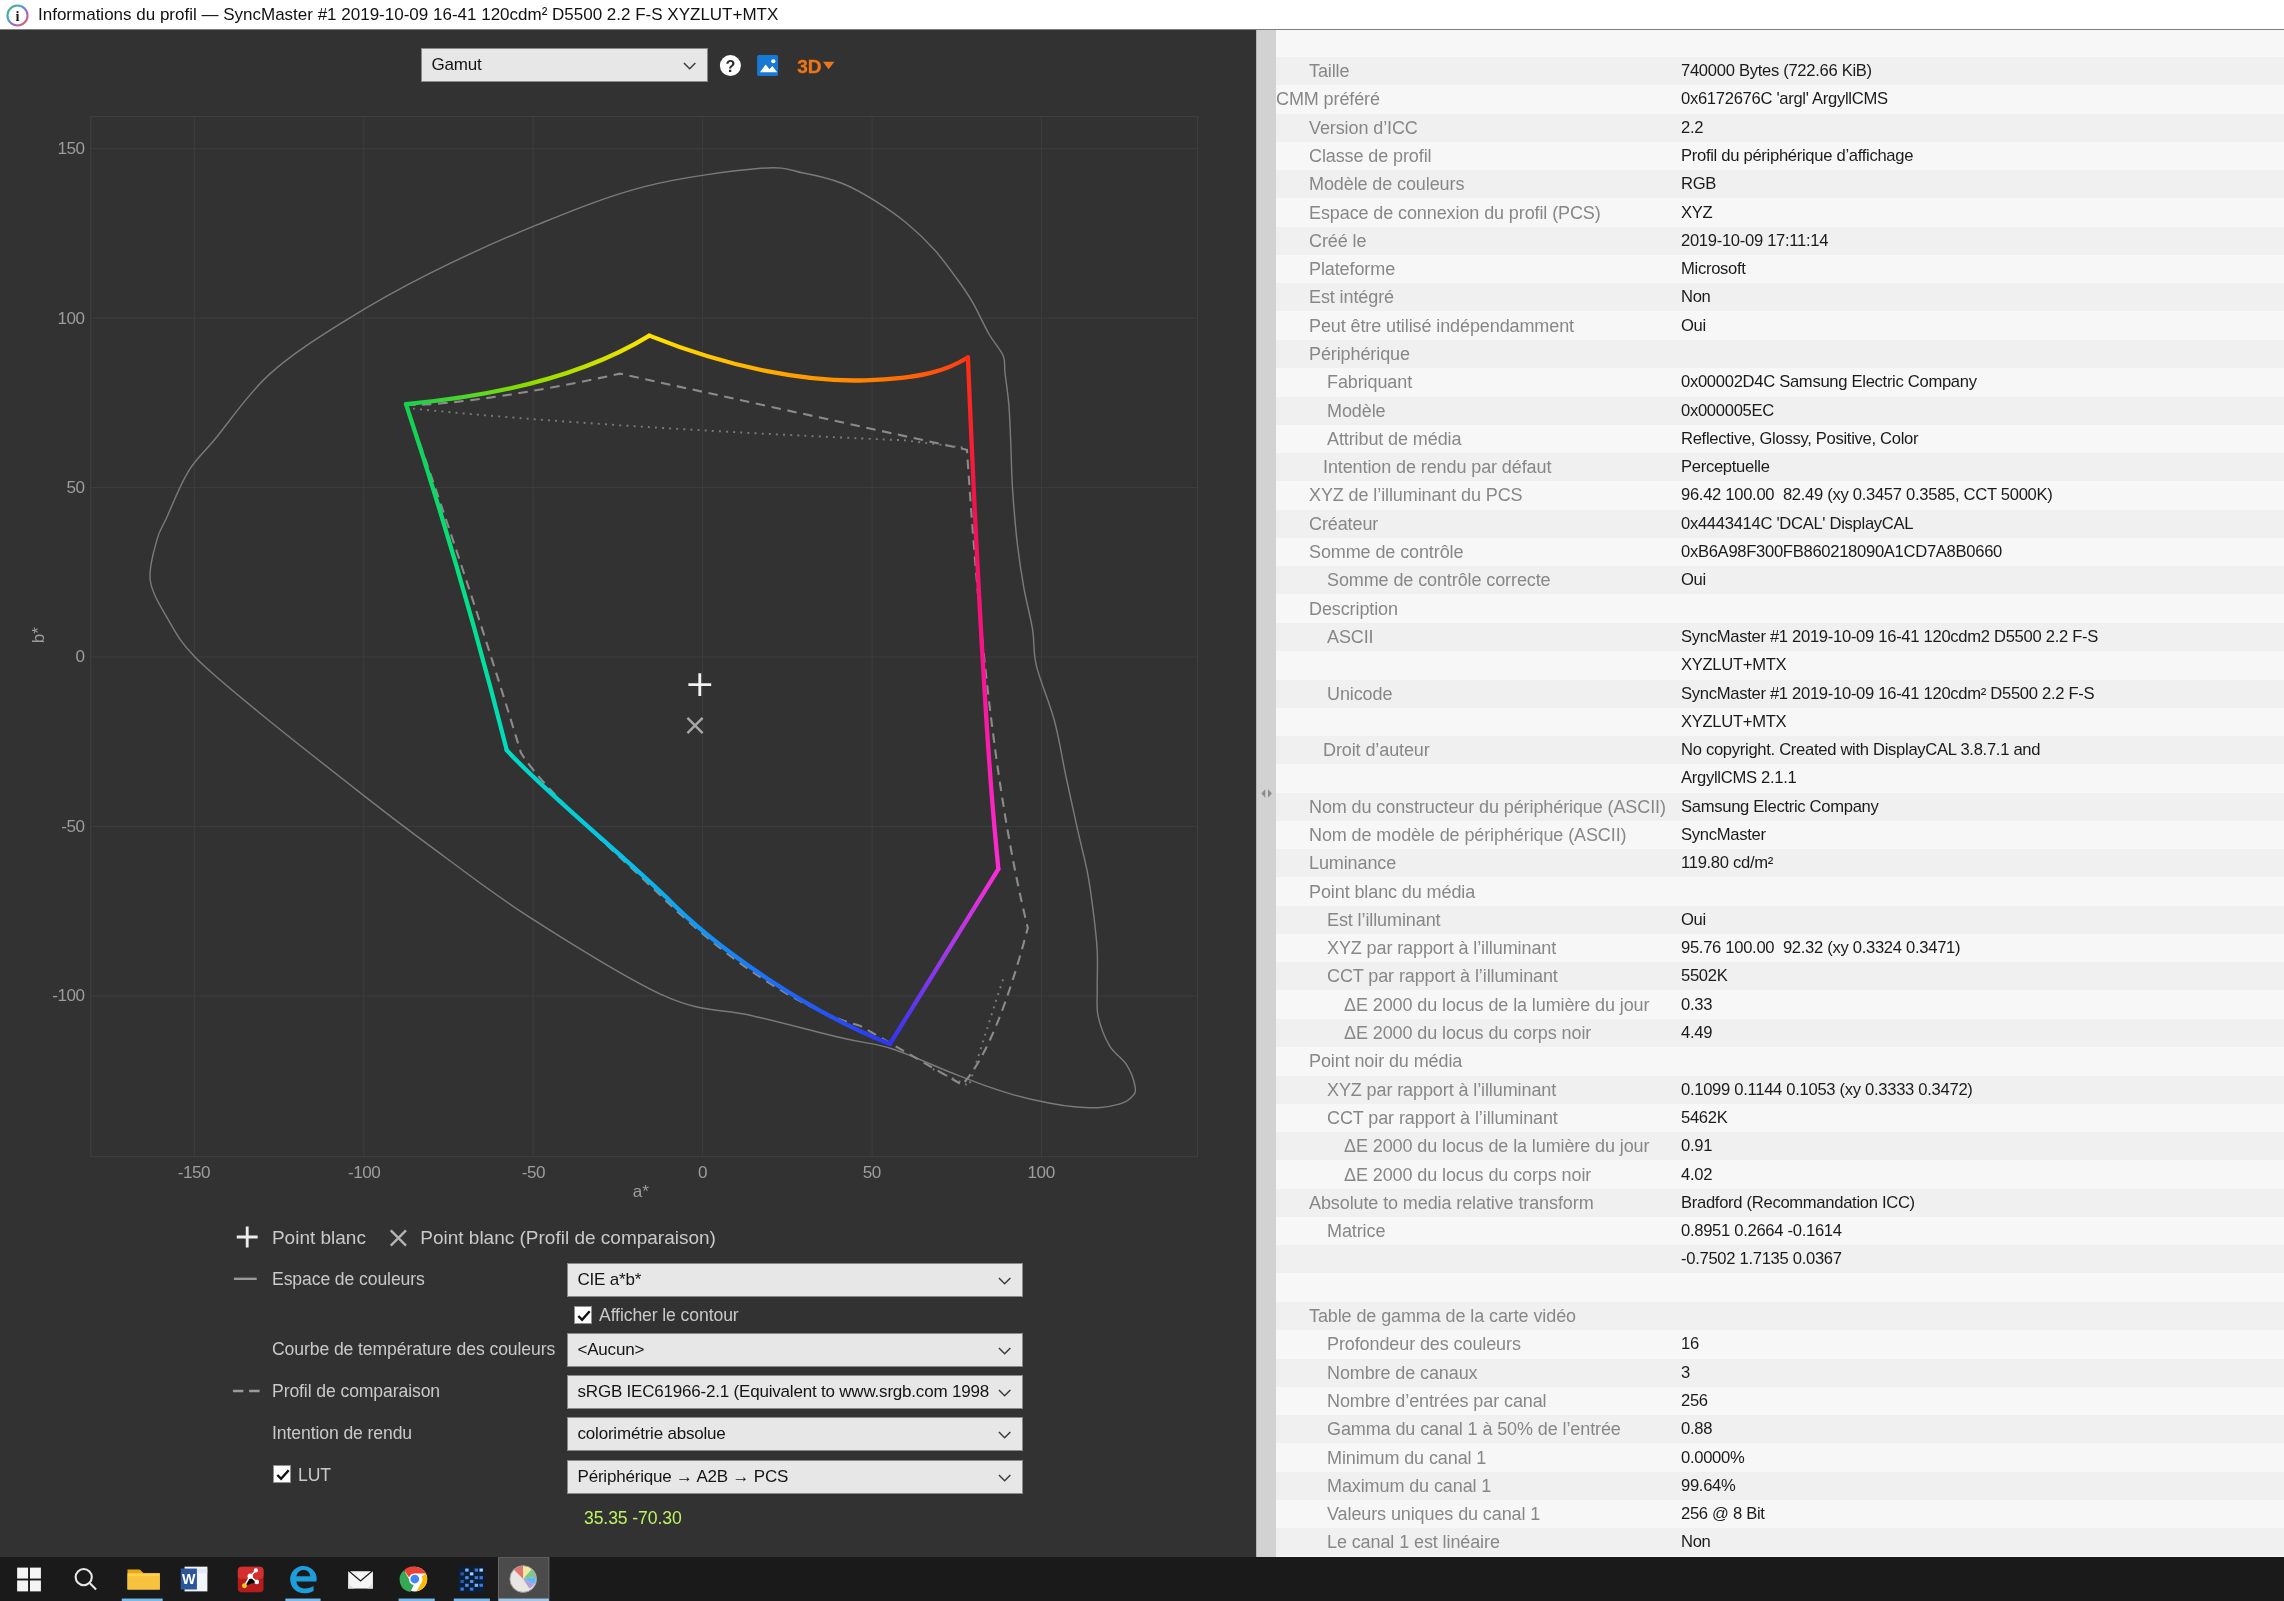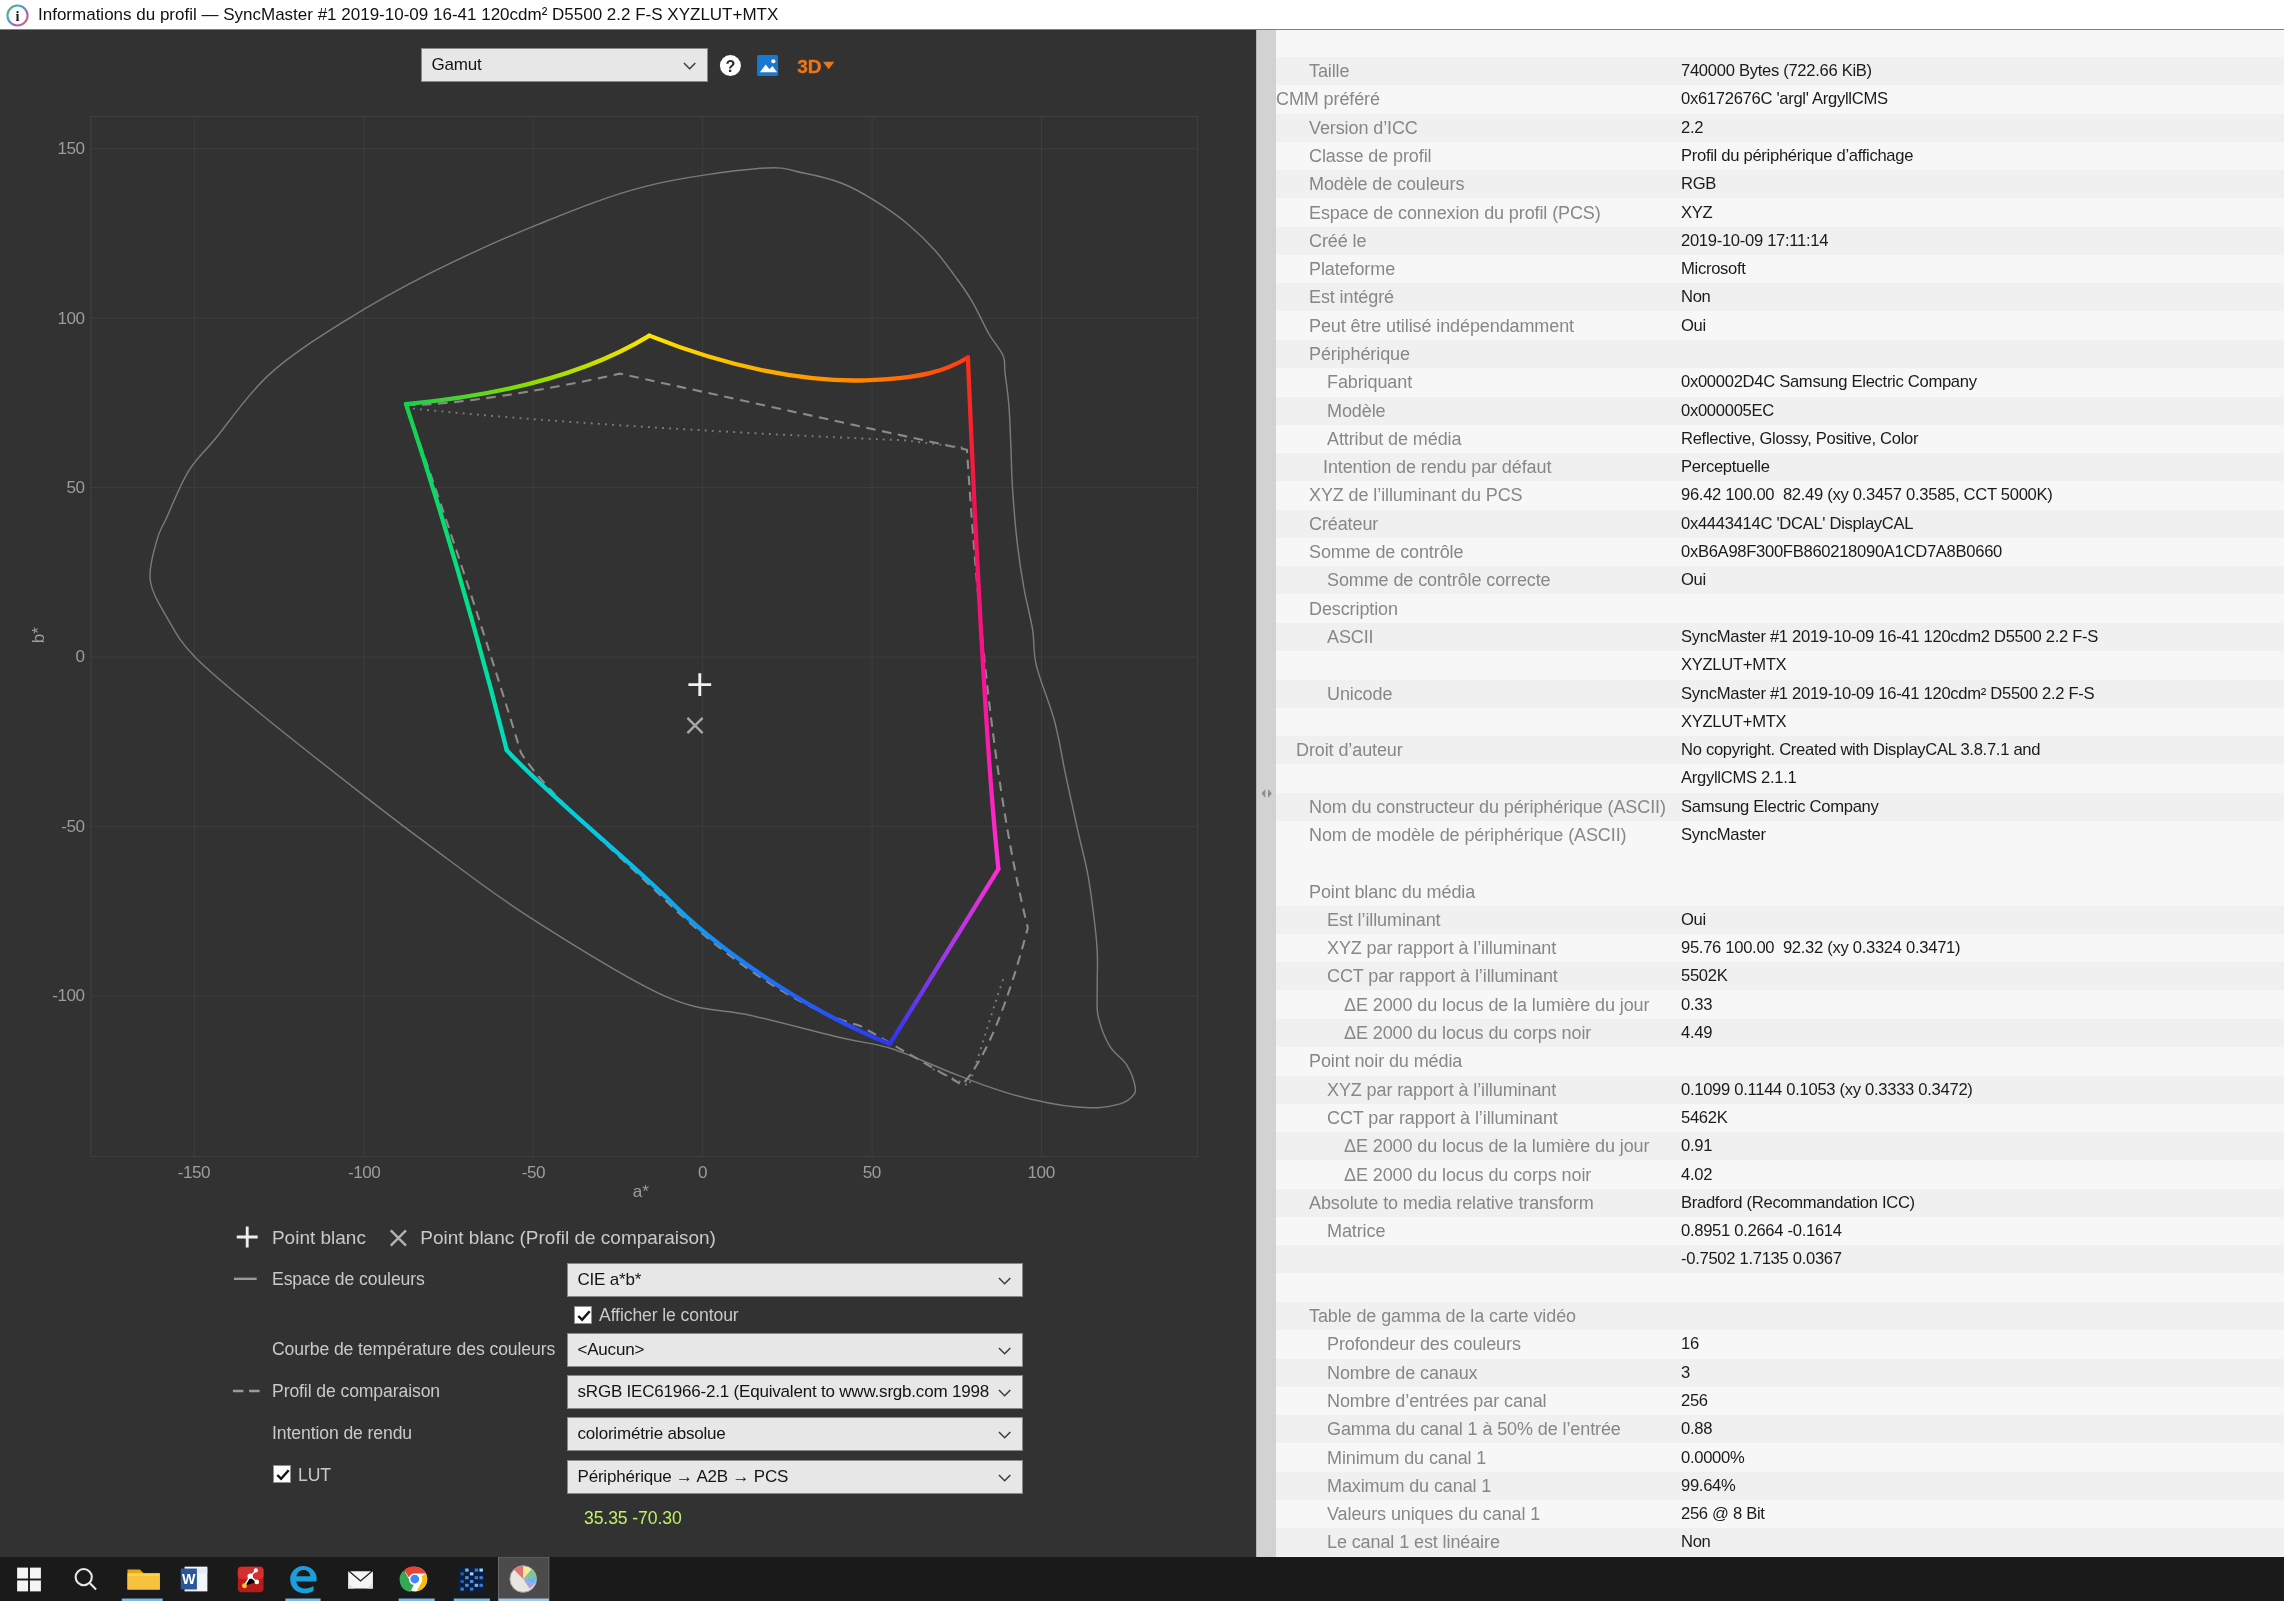--- a/index.html
+++ b/index.html
@@ -248,33 +248,37 @@
       <span class="tv">XYZLUT+MTX</span>
     </div>
 <div class="tr re" style="top:650px">
       <span class="tl" style="padding-left:51px">Unicode</span>
       <span class="tv">SyncMaster #1 2019-10-09 16-41 120cdm² D5500 2.2 F-S</span>
     </div>
 <div class="tr ro" style="top:678px">
       <span class="tv">XYZLUT+MTX</span>
     </div>
 <div class="tr re" style="top:706px">
-      <span class="tl" style="padding-left:20px">Droit d’auteur</span>
+      <span class="tl" style="padding-left:47px">Droit d’auteur</span>
       <span class="tv">No copyright. Created with DisplayCAL 3.8.7.1 and</span>
     </div>
 <div class="tr ro" style="top:734px">
       <span class="tv">ArgyllCMS 2.1.1</span>
     </div>
 <div class="tr re" style="top:763px">
       <span class="tl" style="padding-left:33px">Nom du constructeur du périphérique (ASCII)</span>
       <span class="tv">Samsung Electric Company</span>
     </div>
 <div class="tr ro" style="top:791px">
       <span class="tl" style="padding-left:33px">Nom de modèle de périphérique (ASCII)</span>
       <span class="tv">SyncMaster</span>
+    </div>
+<div class="tr re" style="top:819px">
+      <span class="tl" style="padding-left:33px">Luminance</span>
+      <span class="tv">119.80 cd/m²</span>
     </div>
 <div class="tr ro" style="top:848px">
       <span class="tl" style="padding-left:33px">Point blanc du média</span>
     </div>
 <div class="tr re" style="top:876px">
       <span class="tl" style="padding-left:51px">Est l’illuminant</span>
       <span class="tv">Oui</span>
     </div>
 <div class="tr ro" style="top:904px">
       <span class="tl" style="padding-left:51px">XYZ par rapport à l’illuminant</span>

